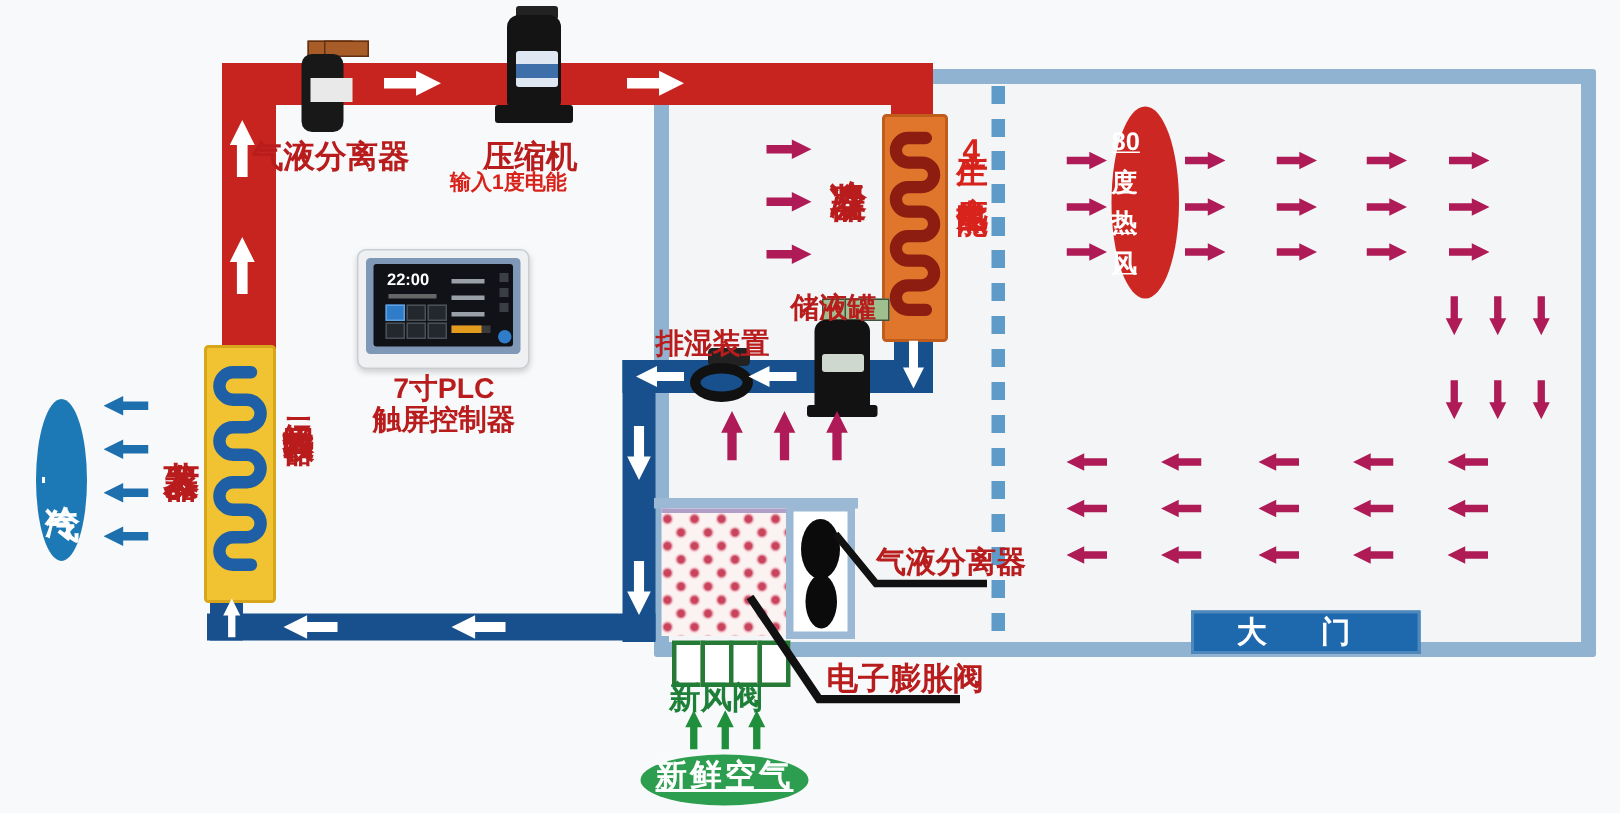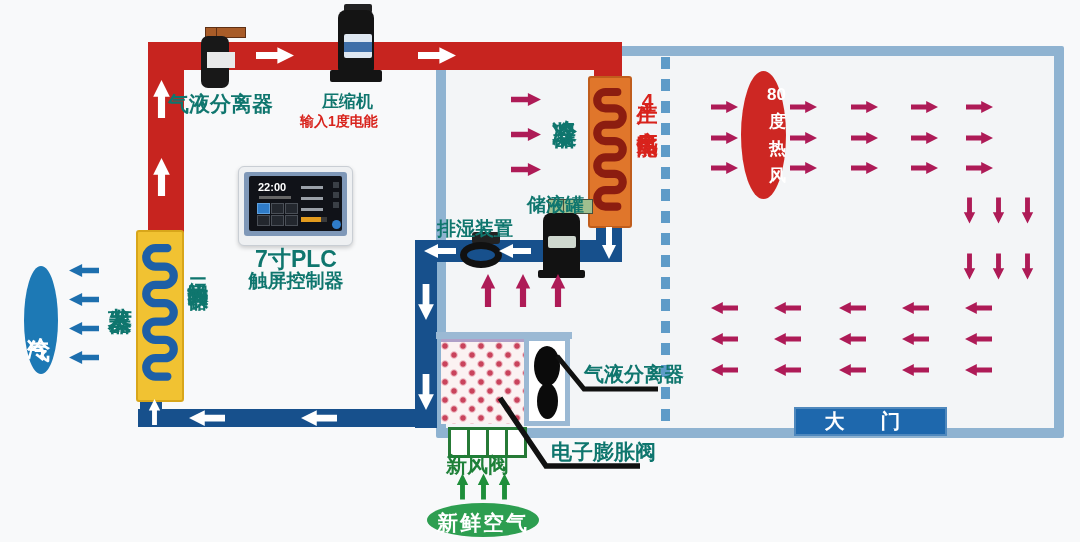--- a/index.html
+++ b/index.html
@@ -13,26 +13,26 @@
   
   .pipe{z-index:2;}
   .pipe.red{background:#c7241f;}
   .pipe.blue{background:#17508c;}
   
   .coil{z-index:3;border-radius:3px;}
   #coil-cond{left:588px;top:76px;width:44px;height:152px;background:#e0762b;border:2px solid #c05d1c;}
   #coil-evap{left:136px;top:230px;width:48px;height:172px;background:#f1c232;border:2px solid #d8a61a;}
   .coil svg{display:block;width:100%;height:100%;}
   
-  .lbl{color:#0f766e;font-weight:bold;z-index:6;white-space:nowrap;}
+  .lbl{color:#b91c1c;font-weight:bold;z-index:6;white-space:nowrap;}
   .vt{writing-mode:vertical-rl;text-orientation:upright;letter-spacing:2px;}
   .red-t{color:#d8231c;}
   .green-t{color:#1e8038;}
   
-  .ell{border-radius:50%;z-index:4;display:flex;align-items:flex-end;justify-content:center;color:#fff;font-weight:bold;}
+  .ell{border-radius:50%;z-index:4;display:flex;align-items:flex-start;justify-content:center;color:#fff;font-weight:bold;text-decoration:underline;}
   #ell-cold{left:24px;top:266px;width:34px;height:108px;background:#1d79b5;font-size:23px;}
   #ell-hot{left:741px;top:71px;width:45px;height:128px;background:#cd2723;flex-direction:column;font-size:17px;line-height:27px;}
   #ell-fresh{left:427px;top:503px;width:112px;height:34px;background:#2d9e50;font-size:21px;letter-spacing:2px;}
   
   .icon{z-index:4;padding-left:28px;}
   #separator-body{left:201px;top:36px;width:27px;height:52px;background:#181818;border-radius:7px;}
   .sep-tip{width:8px;height:11px;background:#a85c28;border:1px solid #5f3014;top:27px;}
   #separator-tag{left:207px;top:52px;width:12px;height:16px;background:#e9e9e9;}
   #comp-cap{left:344px;top:4px;width:22px;height:9px;background:#222;border-radius:2px;}
   #comp-body{left:338px;top:10px;width:36px;height:62px;background:#141414;border-radius:8px 8px 4px 4px;}
@@ -111,21 +111,21 @@
   <div class="abs icon sep-tip" style="left:205px;"></div>
   <div class="abs icon sep-tip" style="left:216px;"></div>
   <div class="abs icon" id="separator-body"></div>
   <div class="abs icon" id="separator-tag"></div>
   <div class="abs lbl" style="left:168px;top:90px;font-size:21px;">气液分离器</div>
 
   <div class="abs icon" id="comp-cap"></div>
   <div class="abs icon" id="comp-body"></div>
   <div class="abs icon" id="comp-sticker"></div>
   <div class="abs icon" id="comp-base"></div>
-  <div class="abs lbl" style="left:322px;top:90px;font-size:17px;">压缩机</div>
+  <div class="abs lbl" style="left:322px;top:90px;font-size:21px;">压缩机</div>
   <div class="abs lbl red-t" style="left:300px;top:113px;font-size:14px;">输入1度电能</div>
 
   <div class="abs icon" id="plc"></div>
   <div class="abs icon" id="plc-frame"></div>
   <div class="abs icon" id="plc-screen">
     <span id="plc-time">22:00</span>
     <span id="plc-sub"></span>
     <span class="plc-btn on" style="left:8px;top:27px;"></span>
     <span class="plc-btn" style="left:22px;top:27px;"></span>
     <span class="plc-btn" style="left:36px;top:27px;"></span>
@@ -136,21 +136,21 @@
     <span class="plc-row" style="left:52px;top:21px;"></span>
     <span class="plc-row" style="left:52px;top:32px;"></span>
     <span id="plc-bar">
         <i></i>
       </span>
     <span class="plc-dot" style="top:6px;"></span>
     <span class="plc-dot" style="top:16px;"></span>
     <span class="plc-dot" style="top:26px;"></span>
     <span id="plc-circ"></span>
   </div>
-  <div class="abs lbl" style="left:230px;top:249px;width:132px;text-align:center;font-size:23px;line-height:21px;">7寸PLC</div>
+  <div class="abs lbl" style="left:230px;top:249px;width:132px;text-align:center;font-size:19px;line-height:21px;">7寸PLC</div>
   <div class="abs lbl" style="left:230px;top:270px;width:132px;text-align:center;font-size:19px;line-height:21px;">触屏控制器</div>
 
   <div class="abs lbl vt" style="left:549px;top:100px;font-size:25px;">冷凝器</div>
   <div class="abs lbl vt red-t" style="left:633px;top:85px;font-size:21px;">产生4度电热能</div>
 
   <div class="abs lbl" style="left:527px;top:192px;font-size:19px;">储液罐</div>
   <div class="abs icon cap" style="left:548px;"></div>
   <div class="abs icon cap" style="left:563px;"></div>
   <div class="abs icon" id="tank-body"></div>
   <div class="abs icon" id="tank-band"></div>

